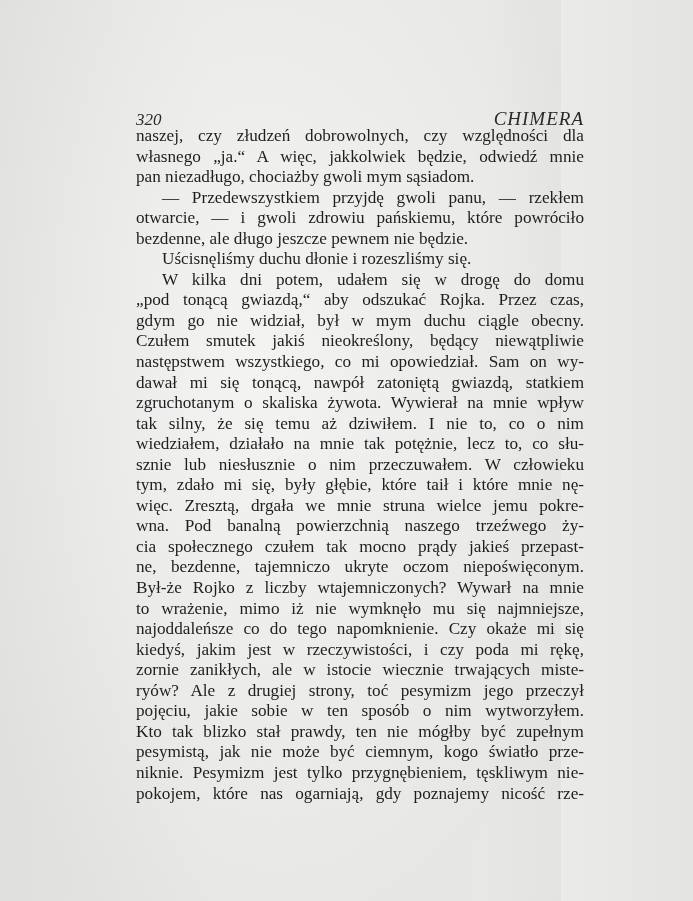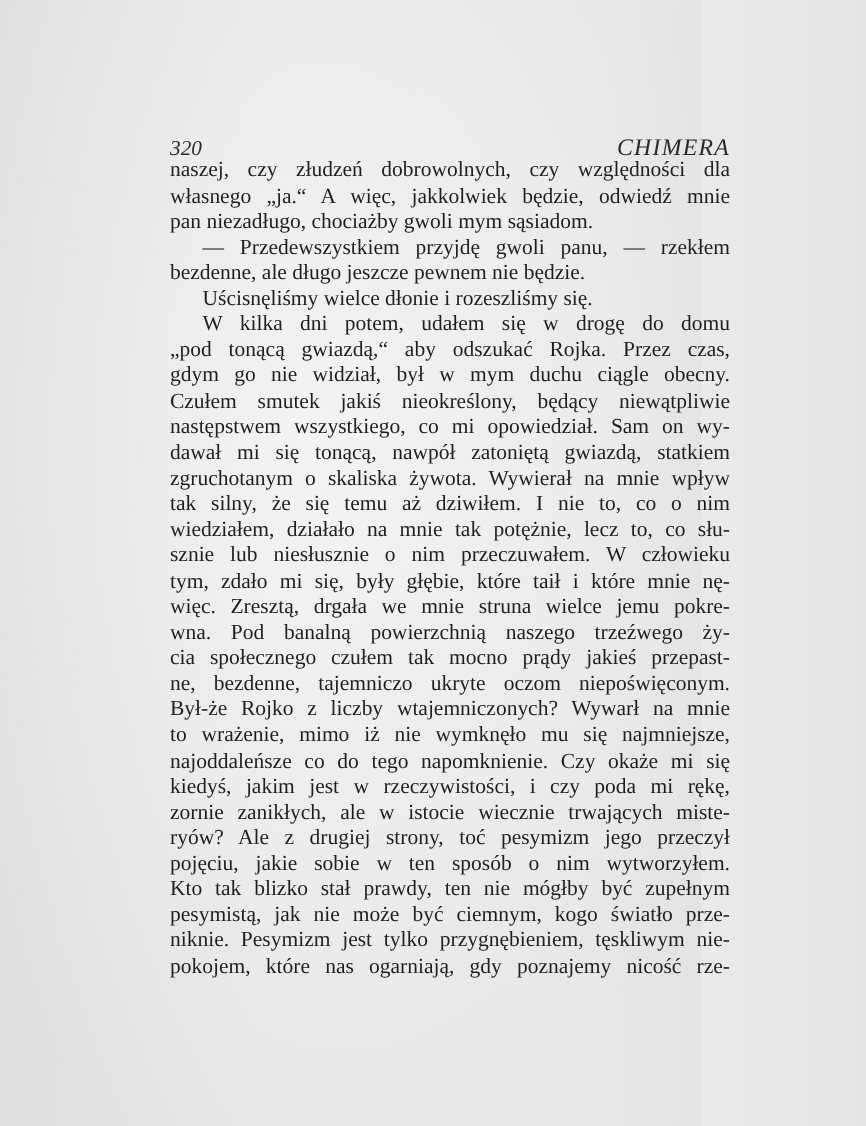--- a/index.html
+++ b/index.html
@@ -36,22 +36,23 @@
 <div class="page">
   <div class="header">
     <span class="page-num">320</span>
     <span class="running-title">CHIMERA</span>
   </div>
   <div class="body-text" id="body-text">
       <div class="line"><span class="t">naszej, czy złudzeń dobrowolnych, czy względności dla</span></div>
       <div class="line"><span class="t">własnego „ja.“ A więc, jakkolwiek będzie, odwiedź mnie</span></div>
       <div class="line last"><span class="t">pan niezadługo, chociażby gwoli mym sąsiadom.</span></div>
       <div class="line indent"><span class="t">— Przedewszystkiem przyjdę gwoli panu, — rzekłem</span></div>
+      <div class="line"><span class="t">otwarcie, — i gwoli zdrowiu pańskiemu, które powróciło</span></div>
       <div class="line last"><span class="t">bezdenne, ale długo jeszcze pewnem nie będzie.</span></div>
-      <div class="line indent last"><span class="t">Uścisnęliśmy wielce dłonie i rozeszliśmy się.</span></div>
+      <div class="line indent last"><span class="t">Uścisnęliśmy duchu dłonie i rozeszliśmy się.</span></div>
       <div class="line indent"><span class="t">W kilka dni potem, udałem się w drogę do domu</span></div>
       <div class="line"><span class="t">„pod tonącą gwiazdą,“ aby odszukać Rojka. Przez czas,</span></div>
       <div class="line"><span class="t">gdym go nie widział, był w mym duchu ciągle obecny.</span></div>
       <div class="line"><span class="t">Czułem smutek jakiś nieokreślony, będący niewątpliwie</span></div>
       <div class="line"><span class="t">następstwem wszystkiego, co mi opowiedział. Sam on wy-</span></div>
       <div class="line"><span class="t">dawał mi się tonącą, nawpół zatoniętą gwiazdą, statkiem</span></div>
       <div class="line"><span class="t">zgruchotanym o skaliska żywota. Wywierał na mnie wpływ</span></div>
       <div class="line"><span class="t">tak silny, że się temu aż dziwiłem. I nie to, co o nim</span></div>
       <div class="line"><span class="t">wiedziałem, działało na mnie tak potężnie, lecz to, co słu-</span></div>
       <div class="line"><span class="t">sznie lub niesłusznie o nim przeczuwałem. W człowieku</span></div>

